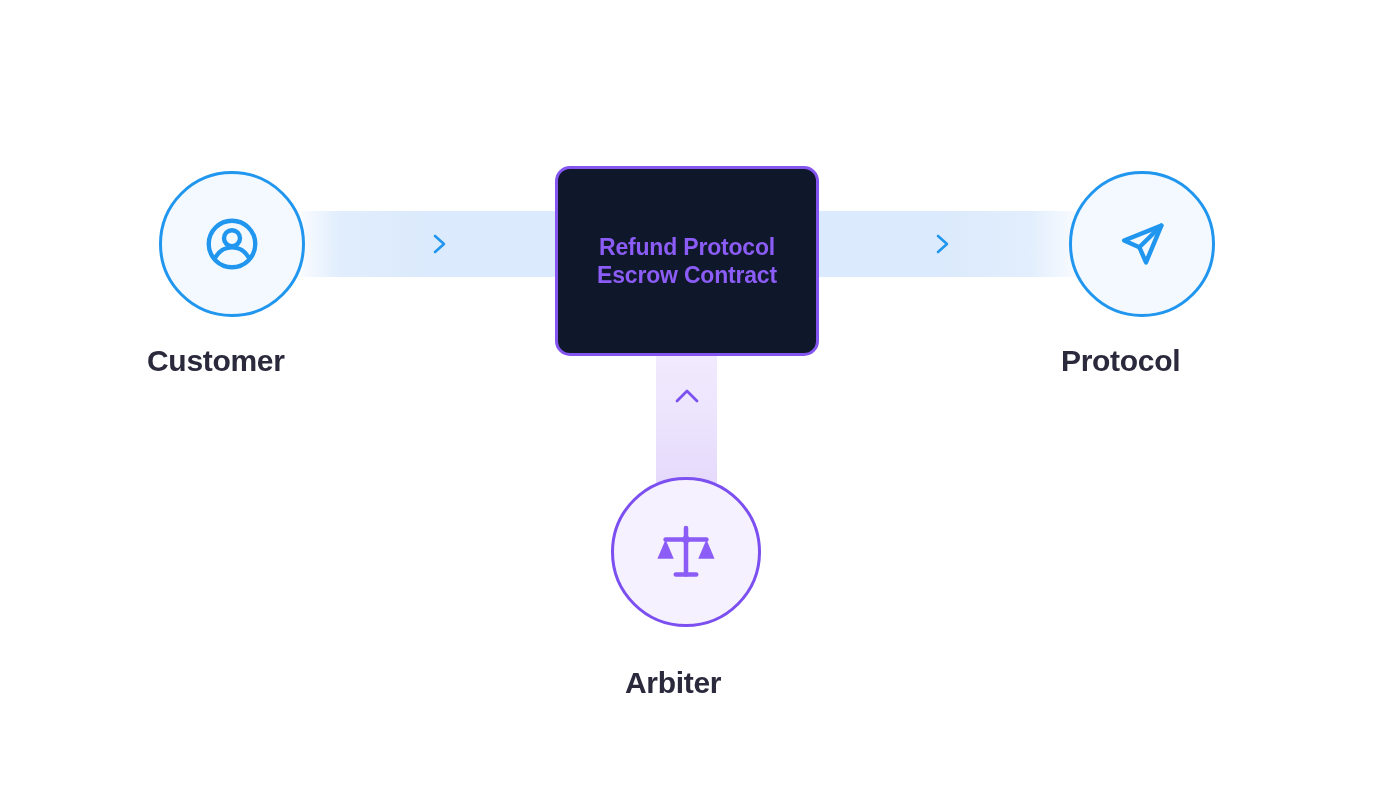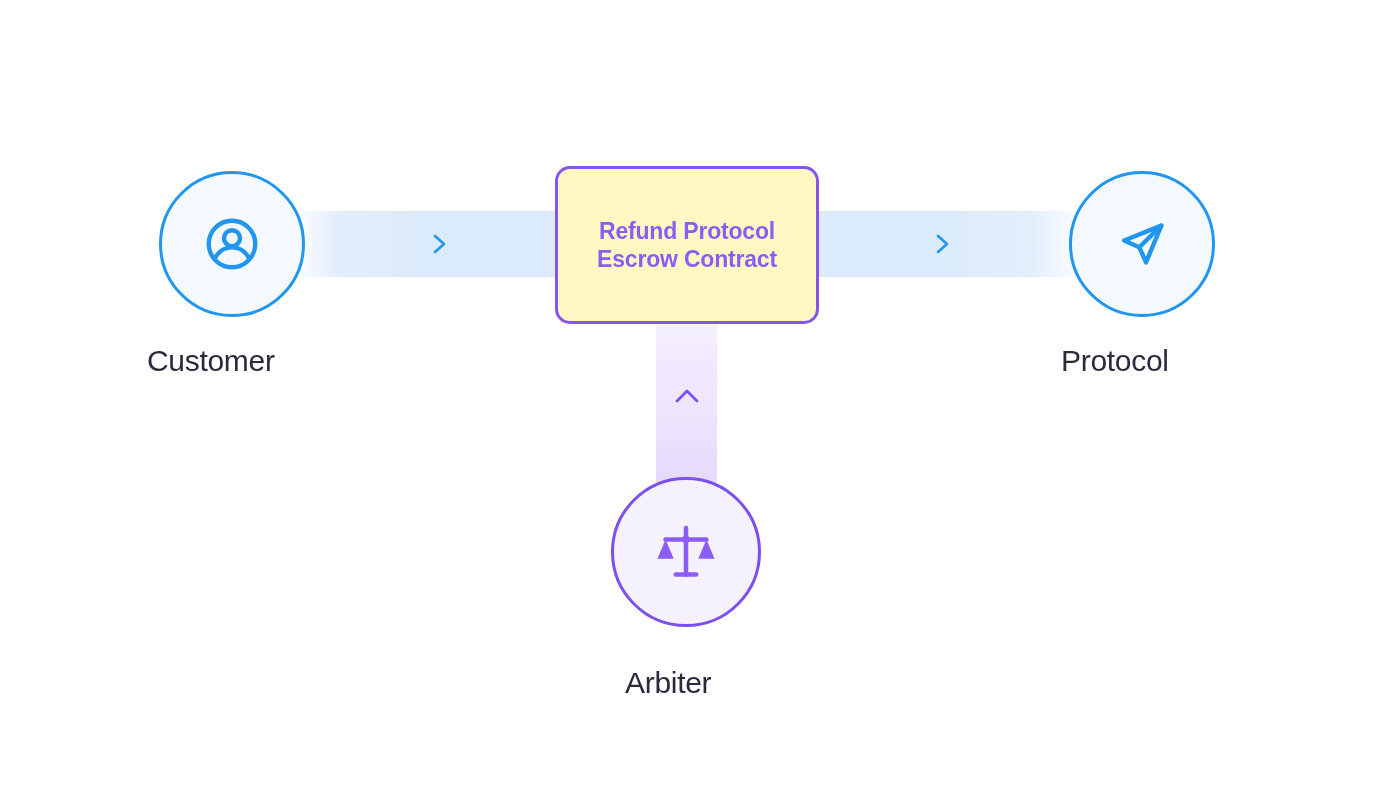--- a/index.html
+++ b/index.html
@@ -118,41 +118,41 @@
     background: #f6f1fe;
   }
 
   #node-customer  { left: 159px;  top: 171px; }
   #node-recipient { left: 1069px; top: 171px; }
   #node-arbiter   { left: 611px;  top: 477px; }
 
   .node-label {
     position: absolute;
     font-size: 30px;
-    font-weight: 400;
+    font-weight: 700;
     color: #2b2a3d;
     letter-spacing: -0.3px;
     white-space: nowrap;
     z-index: 5;
   }
   #label-customer  { left: 147px;  top: 344px; }
   #label-recipient { left: 1061px; top: 344px; }
   #label-arbiter   { left: 625px;  top: 666px; }
 
   
 
   #contract-box {
     position: absolute;
     left: 555px;
     top: 166px;
     width: 264px;
-    height: 158px;
+    height: 190px;
     border: 3px solid #8455ef;
     border-radius: 15px;
-    background: #fef9c3;
+    background: #0f172a;
     display: flex;
     align-items: center;
     justify-content: center;
     z-index: 4;
   }
 
   #contract-text {
     font-size: 23px;
     font-weight: 700;
     line-height: 1.22;

